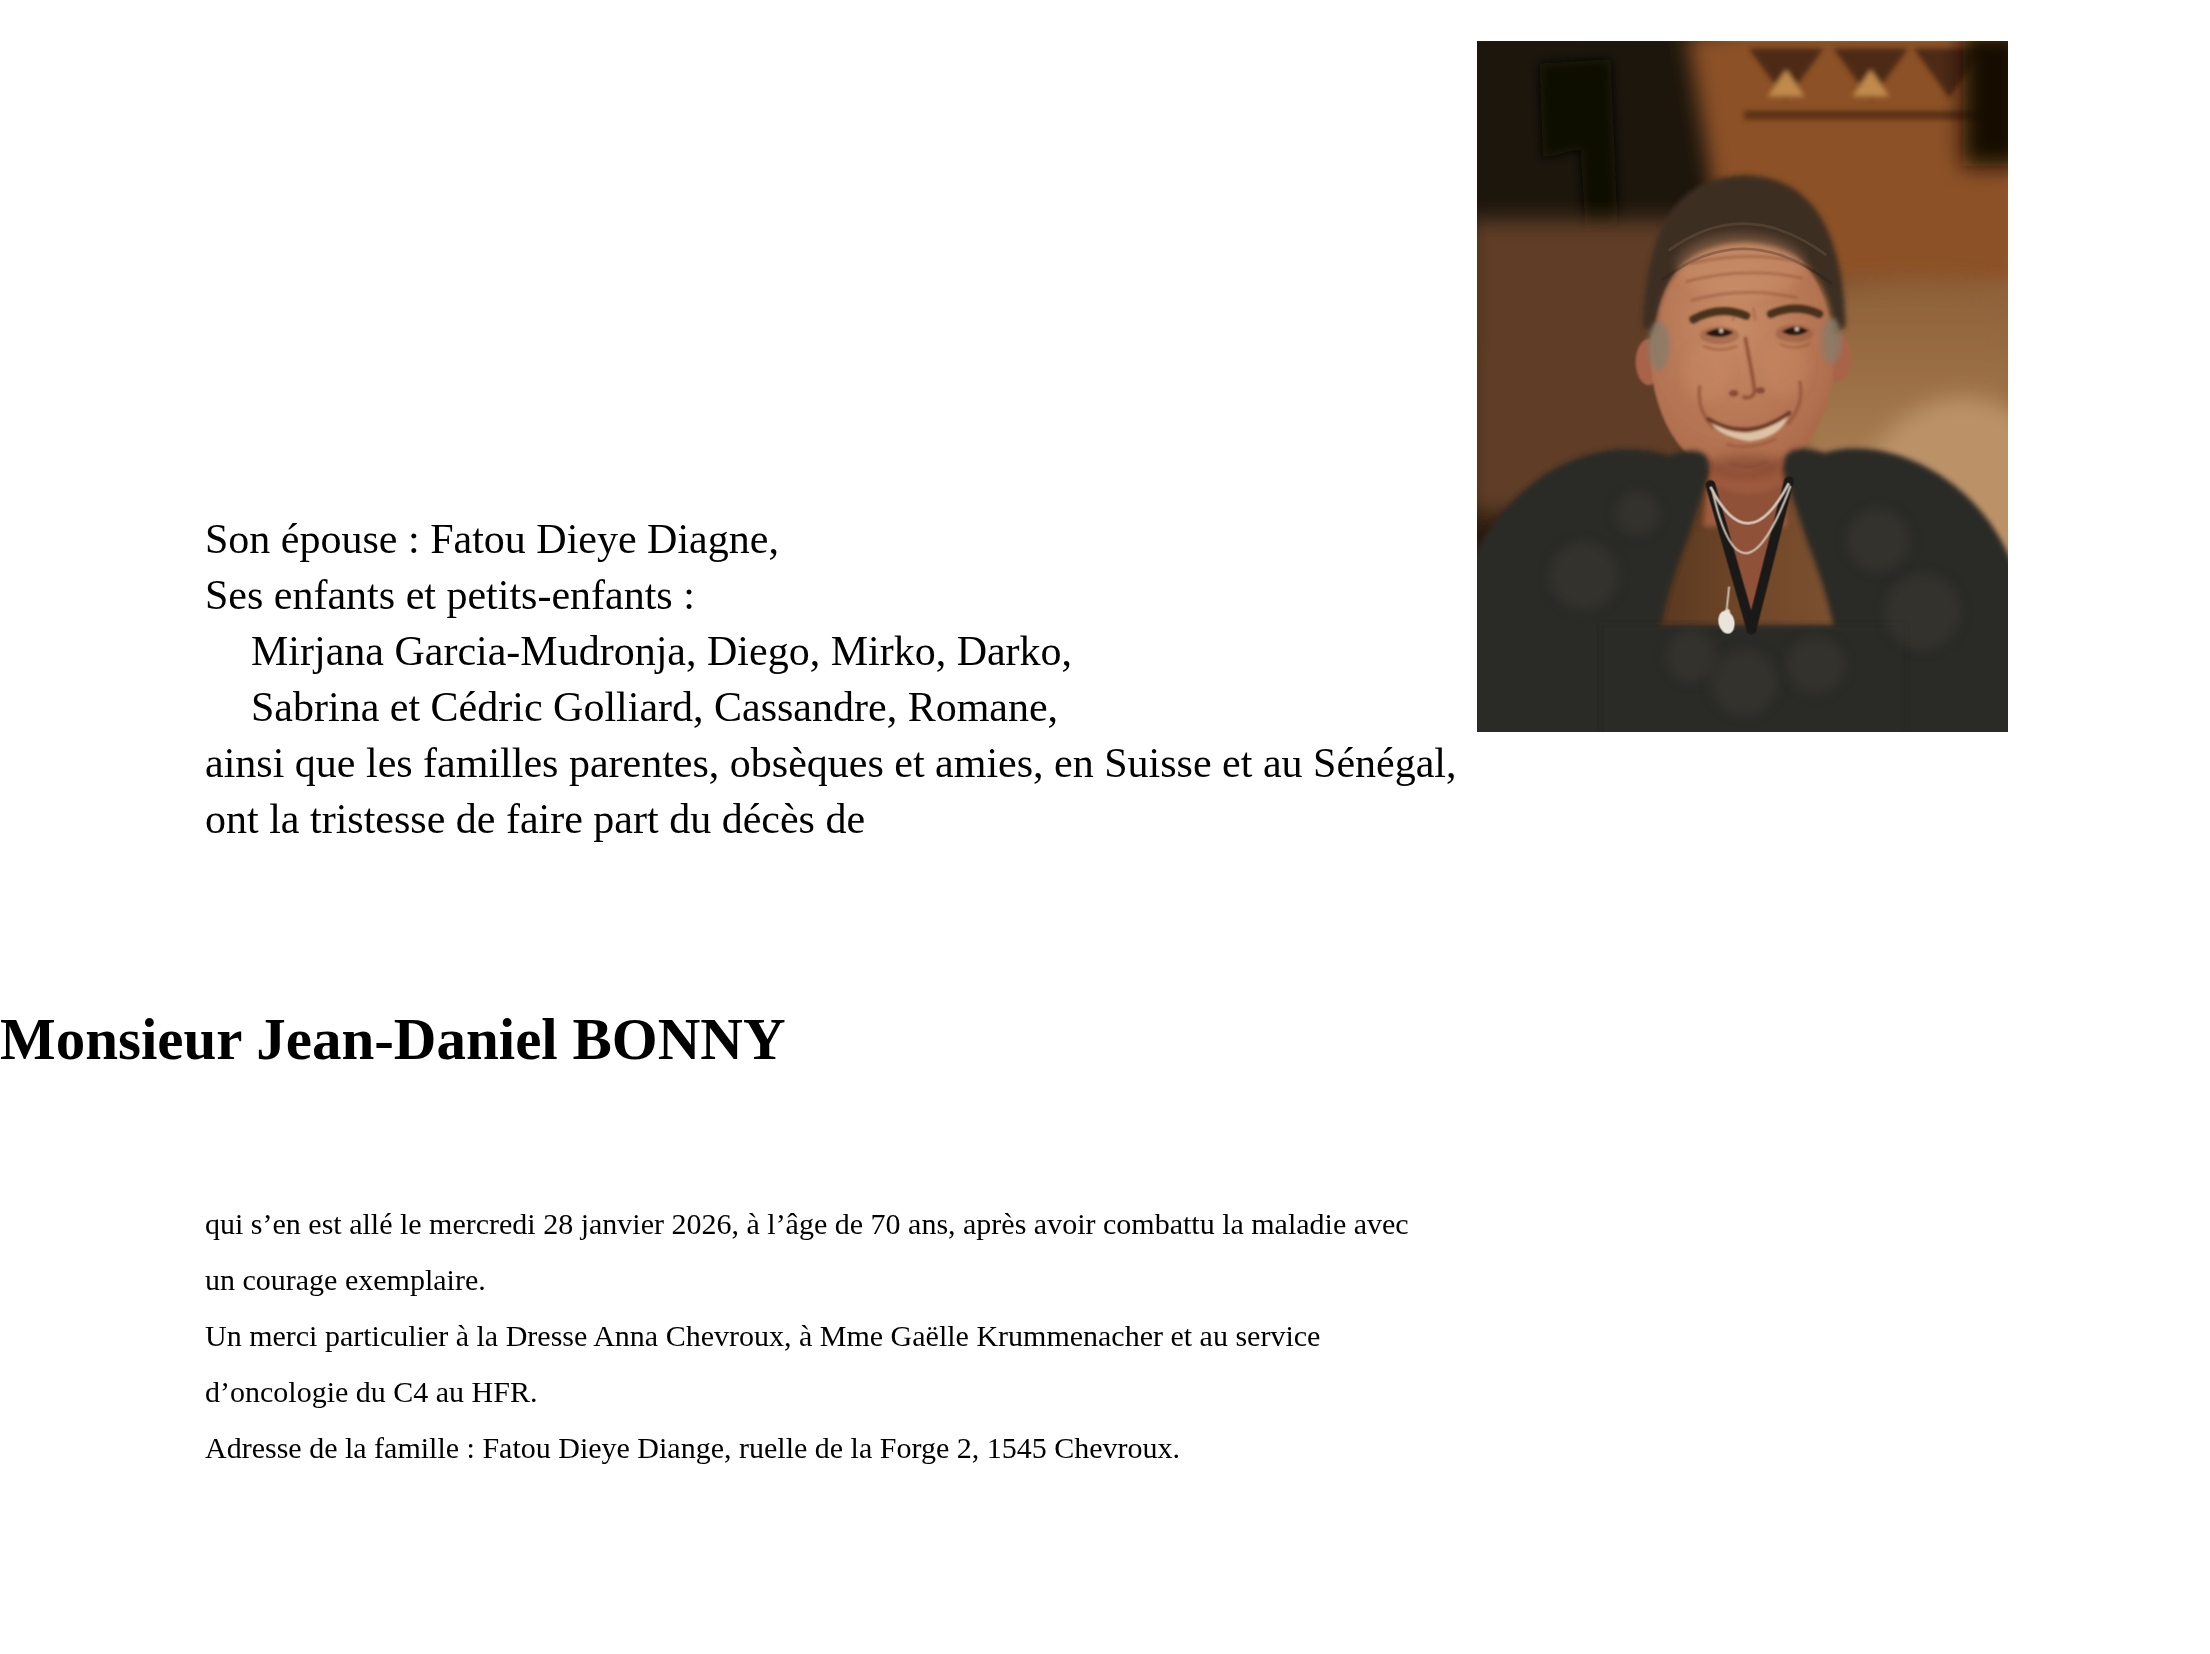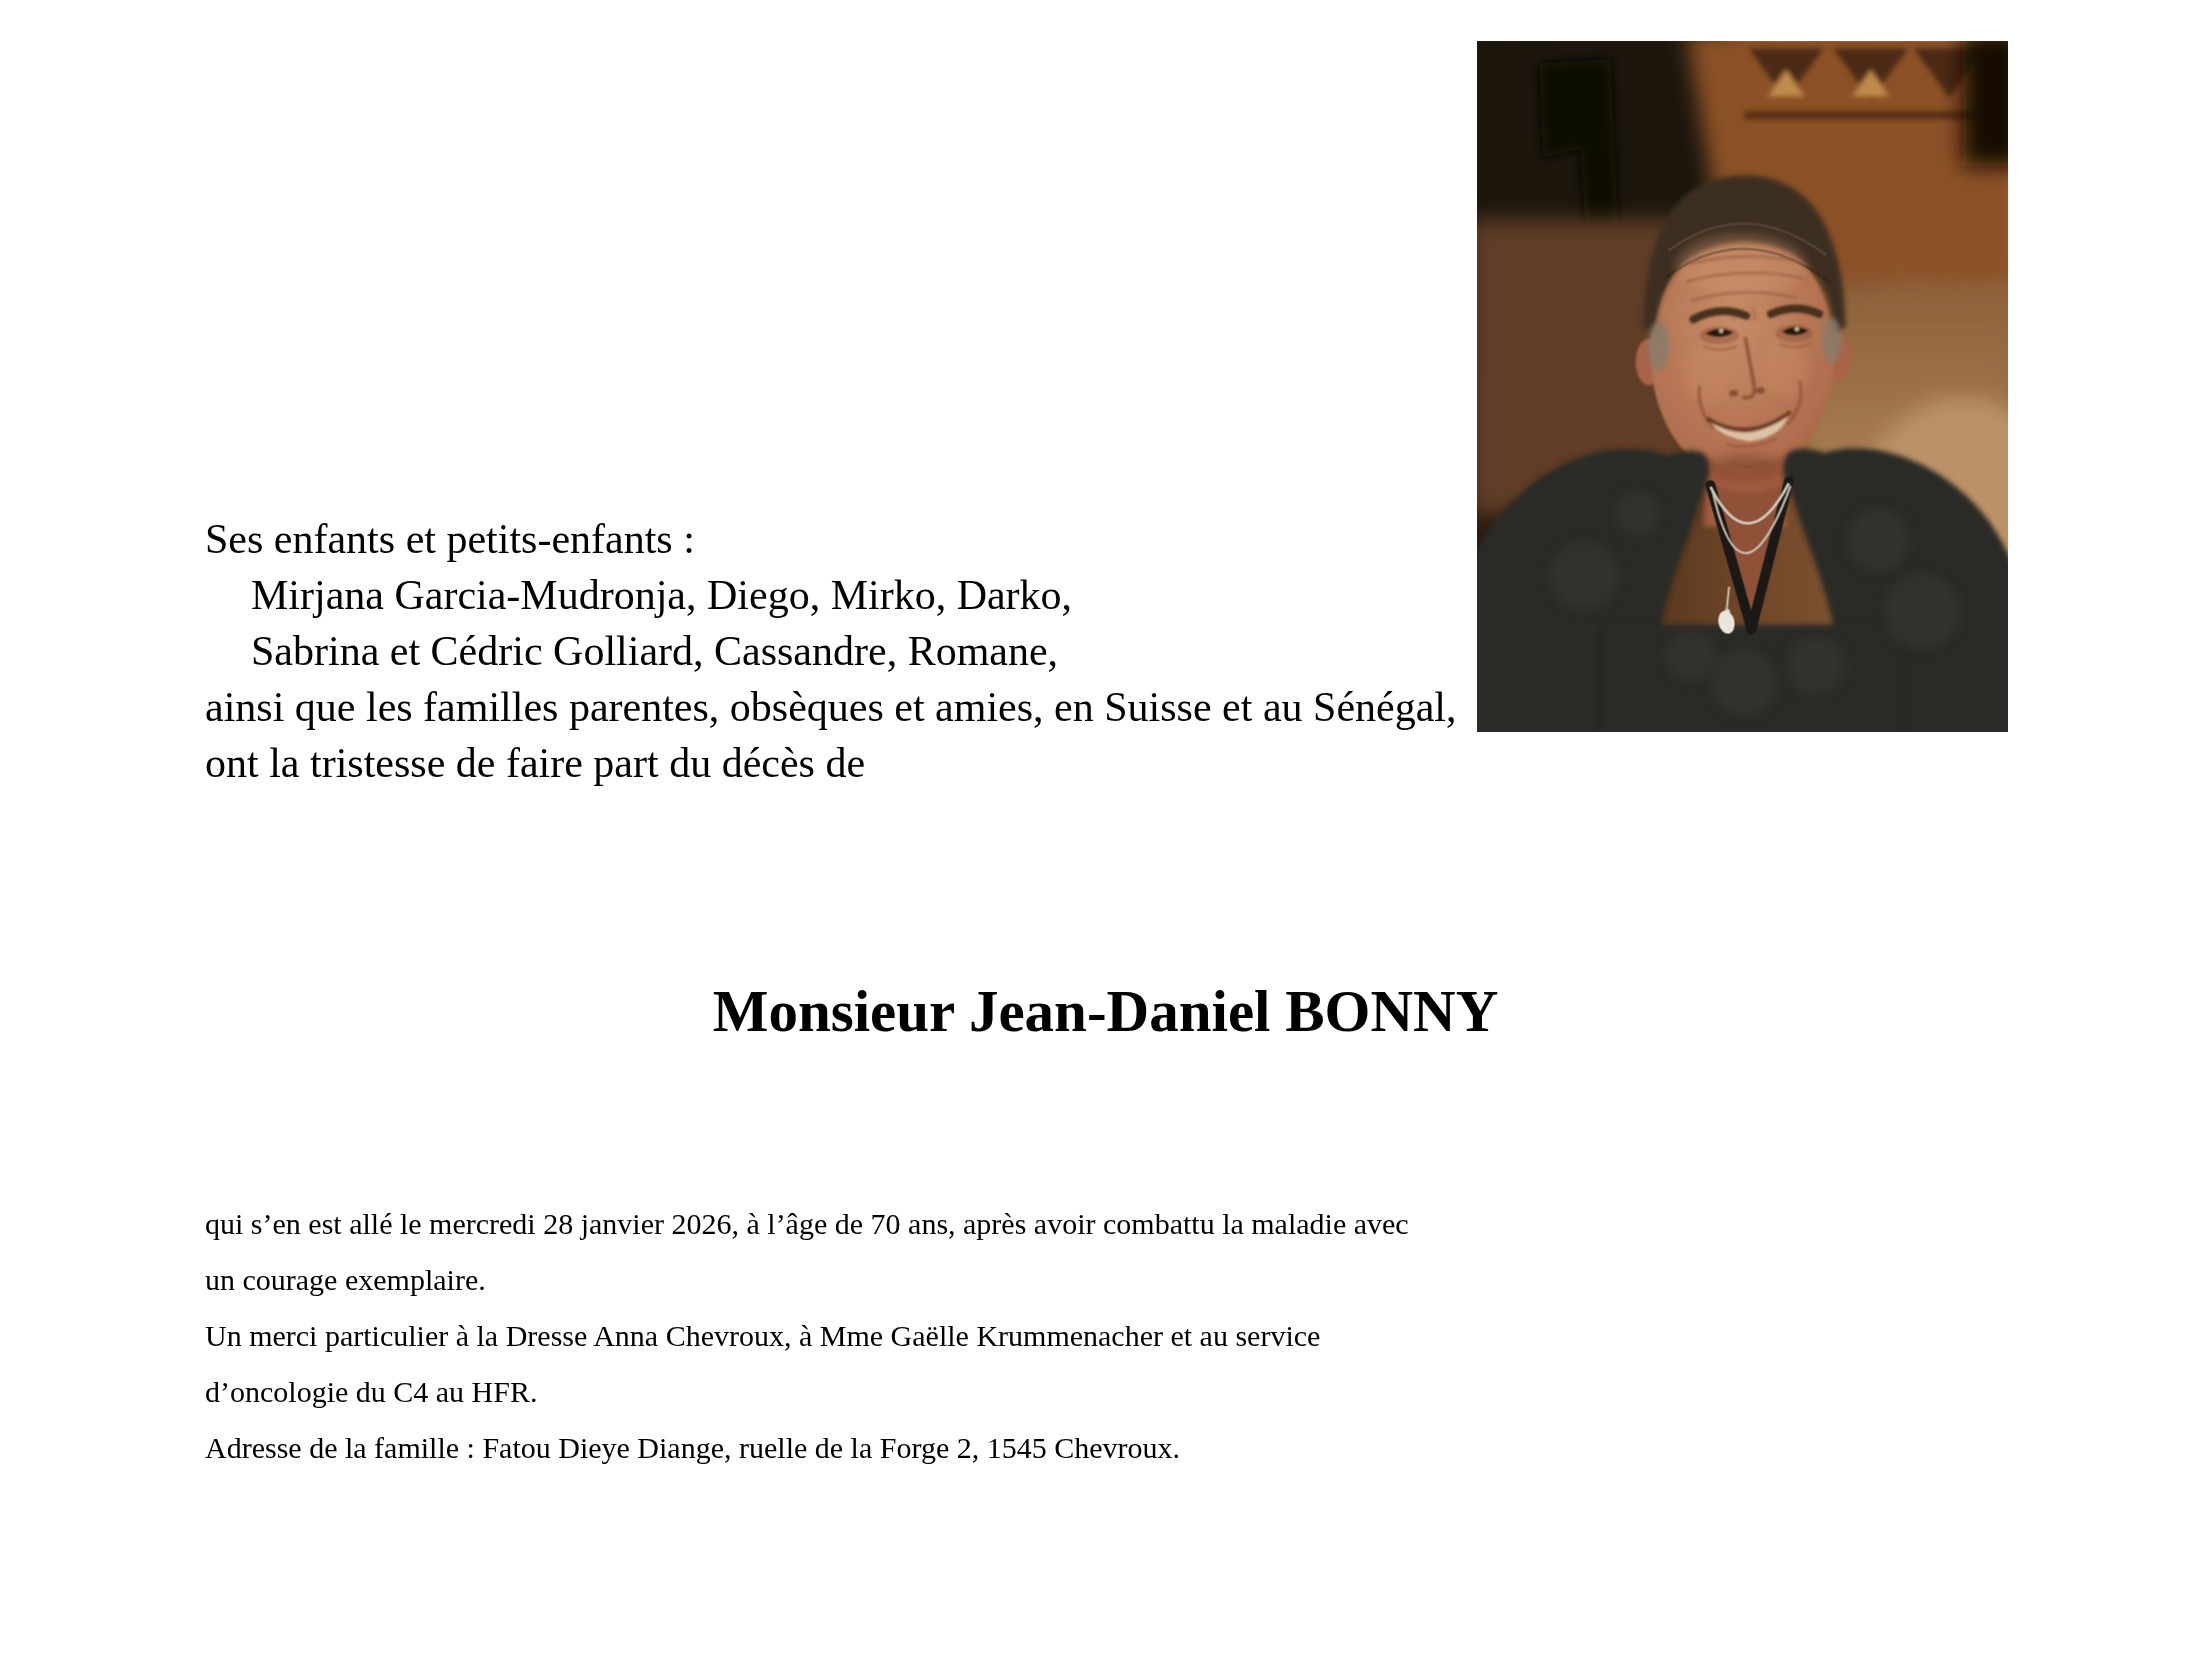--- a/index.html
+++ b/index.html
@@ -4,21 +4,21 @@
 <style>
   html,body{margin:0;padding:0;background:#ffffff;}
   .page{
     position:relative;width:2211px;height:1655px;background:#ffffff;
     font-family:"Liberation Serif","DejaVu Serif",serif;color:#000000;overflow:hidden;
   }
   .photo{position:absolute;left:1477px;top:41px;width:531px;height:691px;display:block;}
   .family-block{position:absolute;left:205px;top:511px;font-size:42px;line-height:56px;white-space:nowrap;}
   .family-block .indent{padding-left:46px;}
   .title-block{
-    position:absolute;left:0;top:968px;width:2211px;text-align:center;
+    position:absolute;left:0;top:996px;width:2211px;text-align:left;
     font-size:59px;font-weight:bold;line-height:86px;white-space:nowrap;
   }
   .body-block{position:absolute;left:205px;top:1196px;font-size:30px;line-height:56px;white-space:nowrap;}
 </style>
 </head>
 <body>
 
 <div class="page">
 
   <svg class="photo" viewBox="0 0 596 775" xmlns="http://www.w3.org/2000/svg">
@@ -136,20 +136,21 @@
         <path d="M262,500 Q304,584 350,496" stroke="#d5cec1" stroke-width="3.2" fill="none" opacity="0.95"></path>
         <path d="M264,503 Q296,648 352,499" stroke="#cec6b8" stroke-width="2.6" fill="none" opacity="0.9"></path>
         <path d="M283,612 L280,640" stroke="#cec6b8" stroke-width="2.4" opacity="0.9"></path>
         <circle cx="281" cy="640" r="3" fill="#d9d2c5"></circle>
         <ellipse cx="280" cy="652" rx="9" ry="13" fill="#eae5da" transform="rotate(-12 280 652)"></ellipse>
       </g>
     </g>
   </svg>
 
   <div class="family-block">
+    <div class="line">Son épouse : Fatou Dieye Diagne,</div>
     <div class="line">Ses enfants et petits-enfants :</div>
     <div class="line indent">Mirjana Garcia-Mudronja, Diego, Mirko, Darko,</div>
     <div class="line indent">Sabrina et Cédric Golliard, Cassandre, Romane,</div>
     <div class="line">ainsi que les familles parentes, obsèques et amies, en Suisse et au Sénégal,</div>
     <div class="line">ont la tristesse de faire part du décès de</div>
   </div>
 
   <div class="title-block">
     <div class="title-line">Monsieur Jean-Daniel BONNY</div>
   </div>

